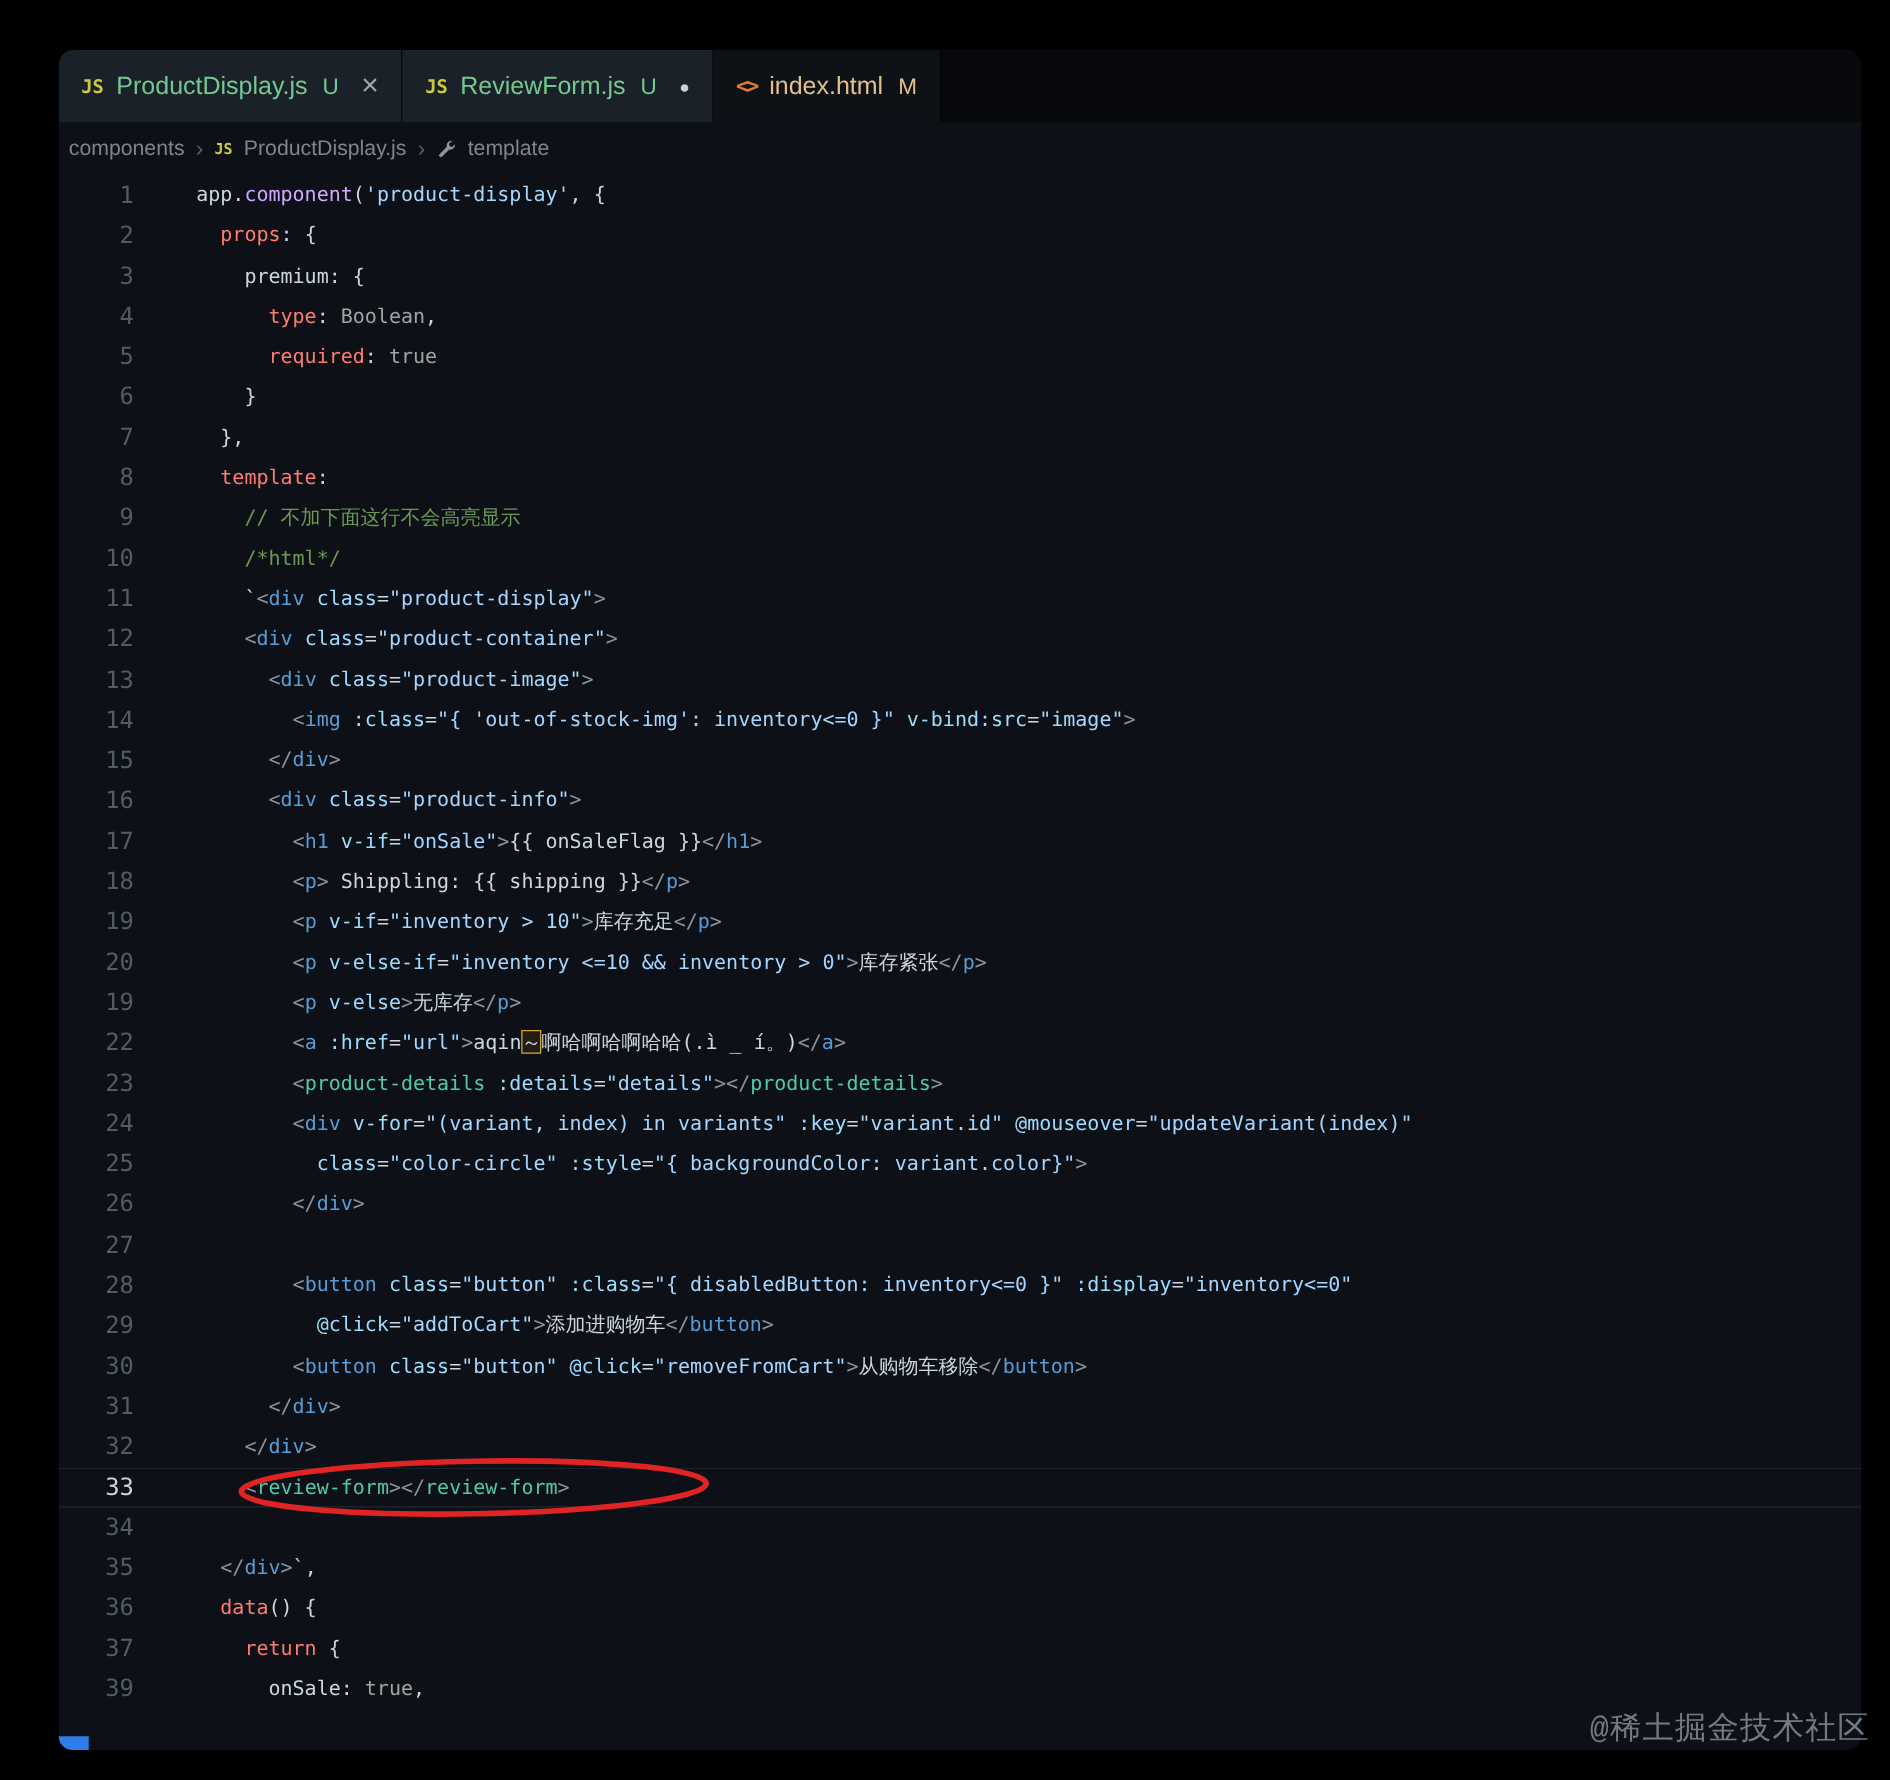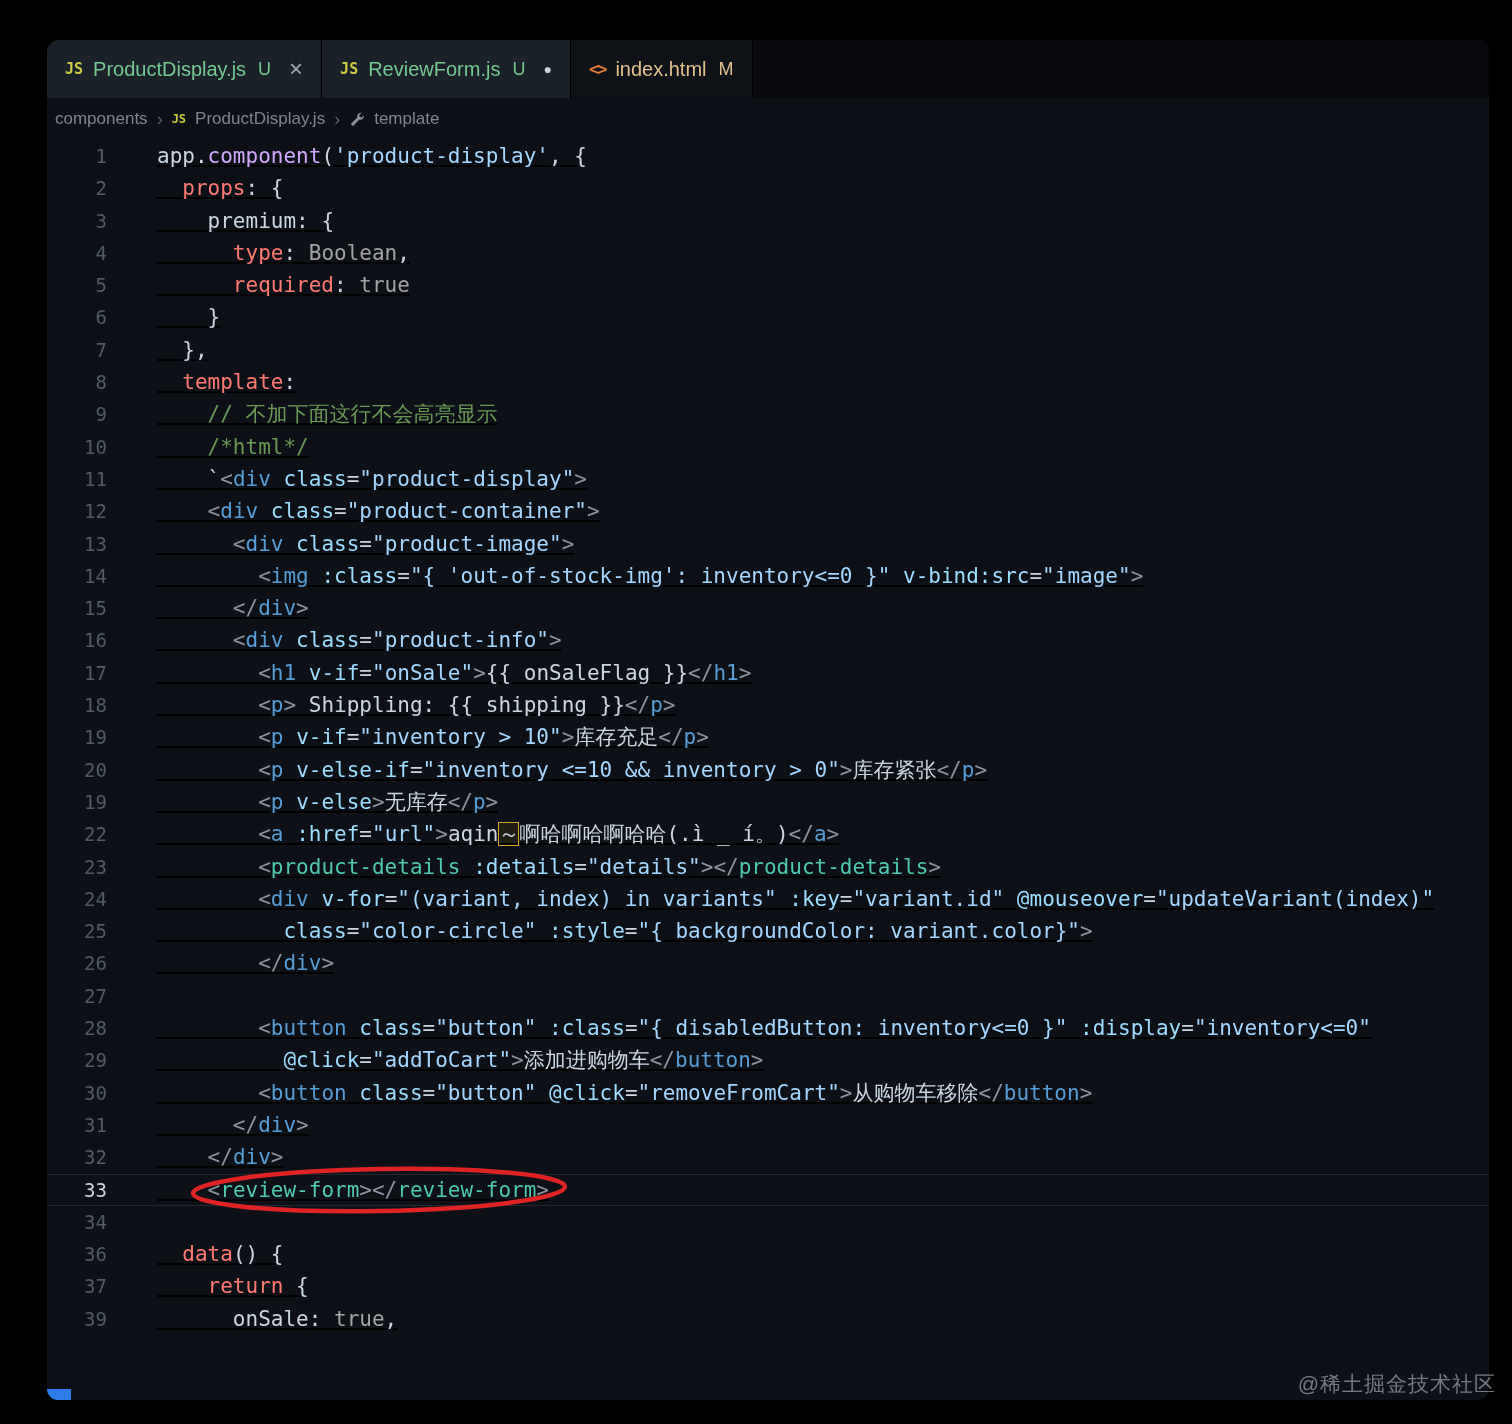--- a/index.html
+++ b/index.html
@@ -24,39 +24,39 @@
   .breadcrumb{position:absolute;top:58px;left:0;right:0;height:42px;display:flex;align-items:center;gap:9px;padding-left:8px;font-size:17px;color:#7d8590;background:#0d1117;}
   .crumb{cursor:pointer;}
   .chev{color:#596069;font-size:18px;}
   .bc-js{color:#cbcb41;font-weight:bold;font-size:12px;font-family:"DejaVu Sans Mono",monospace;}
   .bc-wrench{width:16px;height:16px;display:inline-block;}
 
   
   .editor{position:absolute;top:100px;left:0;right:0;bottom:0;overflow:hidden;font-family:"DejaVu Sans Mono",monospace;}
   .line{display:flex;height:32.3px;line-height:32.3px;}
   .line .ln{flex:none;width:60px;text-align:right;color:#525c66;font-size:19px;}
-  .line .code{margin-left:50px;white-space:pre;font-size:21px;text-decoration:underline;}
+  .line .code{margin-left:50px;white-space:pre;font-size:16px;}
   .line.current{box-shadow:inset 0 1px 0 #22282f, inset 0 -1px 0 #22282f;}
   .line.current .ln{color:#cdd5dd;}
 
   .tok-w{color:#ccd6e0;}
   .tok-k{color:#ff7b72;}
   .tok-b{color:#a3a3a3;}
   .tok-s{color:#a5d6ff;}
   .tok-t{color:#569cd6;}
   .tok-v{color:#4ec9b0;}
   .tok-a{color:#9cdcfe;}
   .tok-c{color:#6a9955;}
   .tok-g{color:#8b949e;}
   .tok-f{color:#d2a8ff;}
   .tok-x{color:#ccd6e0;outline:1px solid #d4a72c;outline-offset:-1px;background:rgba(187,128,9,.12);}
 
   
   .annotation{position:absolute;left:175px;top:1164px;width:384px;height:52px;pointer-events:none;}
-  .watermark{position:absolute;right:28px;bottom:26px;font-size:21px;color:rgba(200,208,216,.55);letter-spacing:1px;}
+  .watermark{position:absolute;right:28px;bottom:26px;font-size:25px;color:rgba(200,208,216,.55);letter-spacing:1px;font-family:Liberation Mono, monospace;}
   .status-corner{position:absolute;left:35px;top:1389px;width:24px;height:11px;background:#2e7de9;border-radius:0 0 0 11px;}
 </style>
 </head>
 <body>
 
 <div class="frame">
   <div class="window">
 
     <div class="tabbar">
       <div class="tab open">
@@ -223,20 +223,24 @@
         </div>
         <div class="line current">
           <span class="ln">33</span>
           <span class="code"><span>    </span><span class="tok-g">&lt;</span><span class="tok-v">review-form</span><span class="tok-g">&gt;</span><span class="tok-g">&lt;/</span><span class="tok-v">review-form</span><span class="tok-g">&gt;</span></span>
         </div>
         <div class="line">
           <span class="ln">34</span>
           <span class="code"></span>
         </div>
         <div class="line">
+          <span class="ln">35</span>
+          <span class="code"><span>  </span><span class="tok-g">&lt;/</span><span class="tok-t">div</span><span class="tok-g">&gt;</span><span class="tok-w">`,</span></span>
+        </div>
+        <div class="line">
           <span class="ln">36</span>
           <span class="code"><span>  </span><span class="tok-k">data</span><span class="tok-w">() {</span></span>
         </div>
         <div class="line">
           <span class="ln">37</span>
           <span class="code"><span>    </span><span class="tok-k">return</span><span class="tok-w"> {</span></span>
         </div>
         <div class="line">
           <span class="ln">39</span>
           <span class="code"><span>      </span><span class="tok-w">onSale</span><span class="tok-w">: </span><span class="tok-b">true</span><span class="tok-w">,</span></span>

